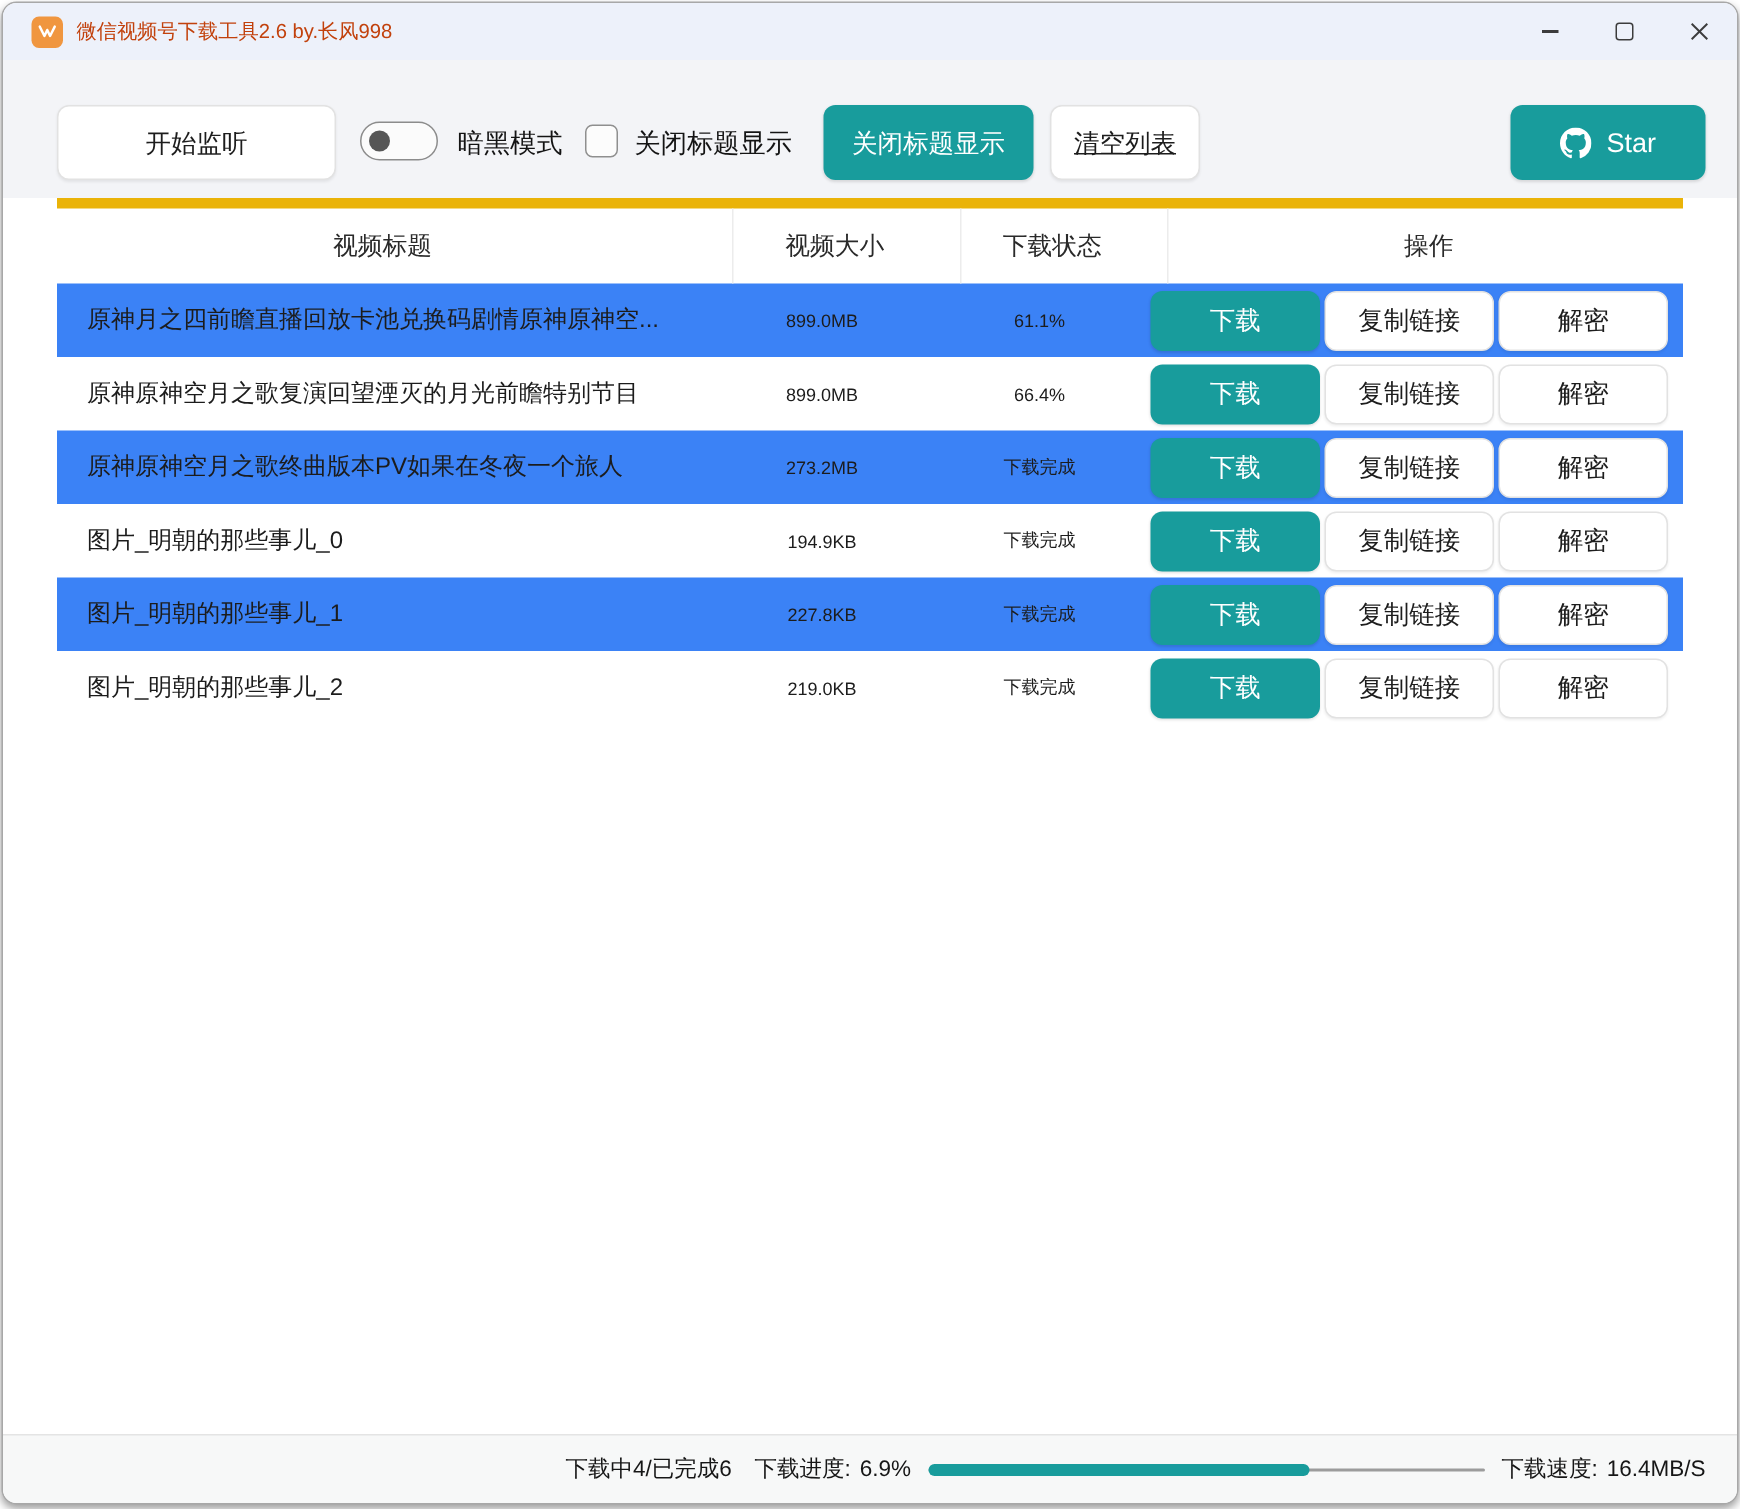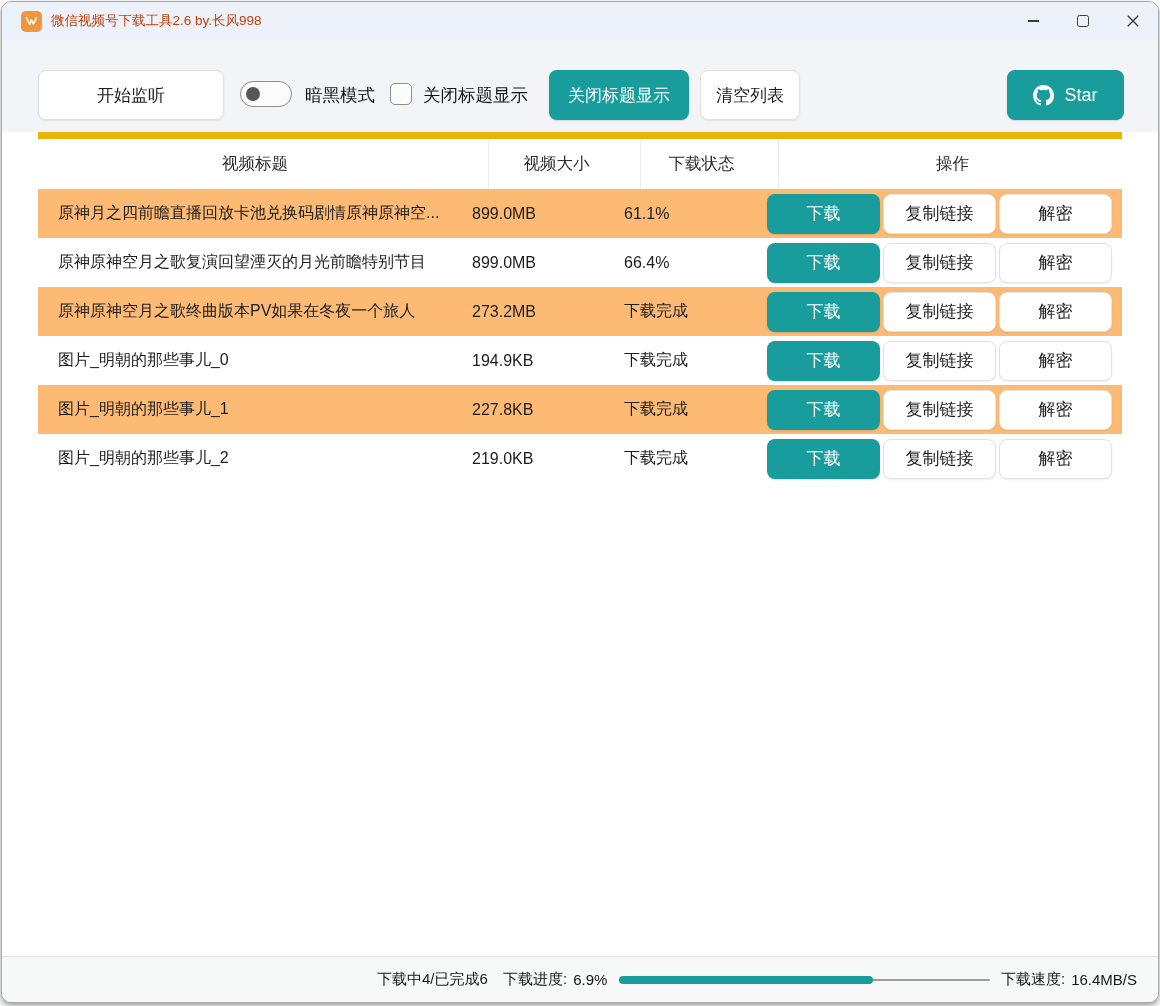--- a/index.html
+++ b/index.html
@@ -34,24 +34,24 @@
     border:1px solid #8f8f8f;border-radius:5px;background:#fcfcfc;}
   .icon-gap{margin-right:10px;display:flex;align-items:center;}
   
   .thead{display:grid;grid-template-columns:434px 152px 138px 364px;height:50px;
     margin:0 36px;border-top:7px solid #eab308;background:#fff;}
   .th{display:flex;align-items:center;justify-content:center;font-size:16.5px;color:#2a2a2a;}
   .th + .th{border-left:1px solid #ececec;margin-left:16px;}
   .tbody{}
   .trow{display:grid;grid-template-columns:434px 152px 138px 364px;height:49px;
     margin:0 36px;align-items:center;background:#fff;}
-  .trow.odd{background:#fdba74;}
+  .trow.odd{background:#3b82f6;}
   .cell{font-size:16px;color:#1c1c1c;}
   .c-title{padding-left:20px;white-space:nowrap;overflow:hidden;}
-  .c-size,.c-status{text-align:left;font-size:16px;}
+  .c-size,.c-status{text-align:center;font-size:12px;}
   .c-actions{display:flex;gap:3px;padding-left:5px;}
   .row-btn{width:113px;height:40px;font-size:17px;}
   
   .footer{position:absolute;left:0;right:0;bottom:0;height:45px;background:#f7f8f8;
     border-top:1px solid #e4e4e4;padding-left:28px;}
   .f-item{position:absolute;top:0;bottom:0;display:flex;align-items:center;gap:6px;
     font-size:15px;color:#161616;white-space:nowrap;}
   .f-counts{left:375px;}
   .f-progress{left:501px;}
   .f-speed{right:21px;}
@@ -93,24 +93,24 @@
     <div class="toggle">
       <div class="knob"></div>
     </div>
     <div class="tb-label" style="left:303px;">暗黑模式</div>
 
     <div class="checkbox"></div>
     <div class="tb-label" style="left:421px;">关闭标题显示</div>
 
     <button class="btn teal tb-abs" style="left:547px;width:140px;font-size:17px;background:#189c9c;">关闭标题显示</button>
 
-    <button class="btn white tb-abs" style="left:698px;width:100px;font-size:17px;">清空列表</button>
-
-
-    <button class="btn teal tb-abs" style="left:1005px;width:117px;font-size:18px;background:#189c9c;">
+    <button class="btn white tb-abs" style="left:698px;width:100px;font-size:17px;text-decoration:underline;">清空列表</button>
+
+
+    <button class="btn teal tb-abs" style="left:1005px;width:130px;font-size:18px;background:#189c9c;">
       <span class="icon-gap">
         <svg width="21" height="21" viewBox="0 0 16 16">
           <path fill="#fff" d="M8 0C3.58 0 0 3.58 0 8c0 3.54 2.29 6.53 5.47 7.59.4.07.55-.17.55-.38 0-.19-.01-.82-.01-1.49-2.01.37-2.53-.49-2.69-.94-.09-.23-.48-.94-.82-1.13-.28-.15-.68-.52-.01-.53.63-.01 1.08.58 1.23.82.72 1.21 1.87.87 2.33.66.07-.52.28-.87.51-1.07-1.78-.2-3.64-.89-3.64-3.95 0-.87.31-1.59.82-2.15-.08-.2-.36-1.02.08-2.12 0 0 .67-.21 2.2.82.64-.18 1.32-.27 2-.27s1.36.09 2 .27c1.53-1.04 2.2-.82 2.2-.82.44 1.1.16 1.92.08 2.12.51.56.82 1.27.82 2.15 0 3.07-1.87 3.75-3.65 3.95.29.25.54.73.54 1.48 0 1.07-.01 1.93-.01 2.2 0 .21.15.46.55.38A8.01 8.01 0 0 0 16 8c0-4.42-3.58-8-8-8z"></path>
         </svg>
       </span>
       <span>Star</span>
     </button>
   </div>
 
   <div class="thead">

